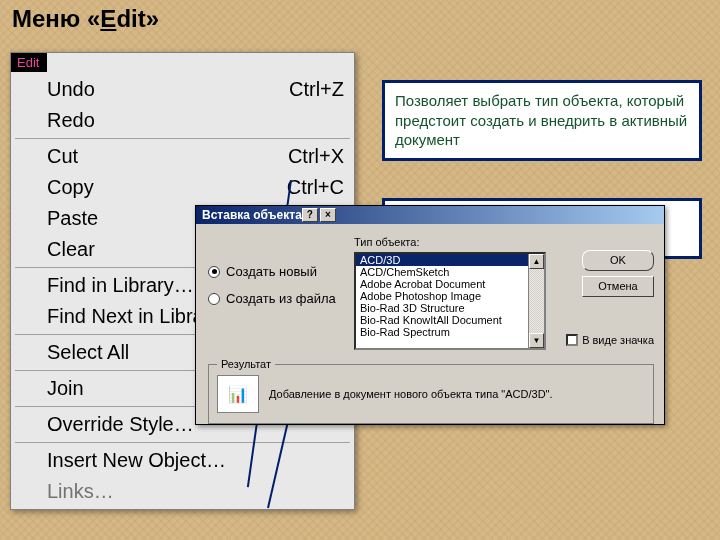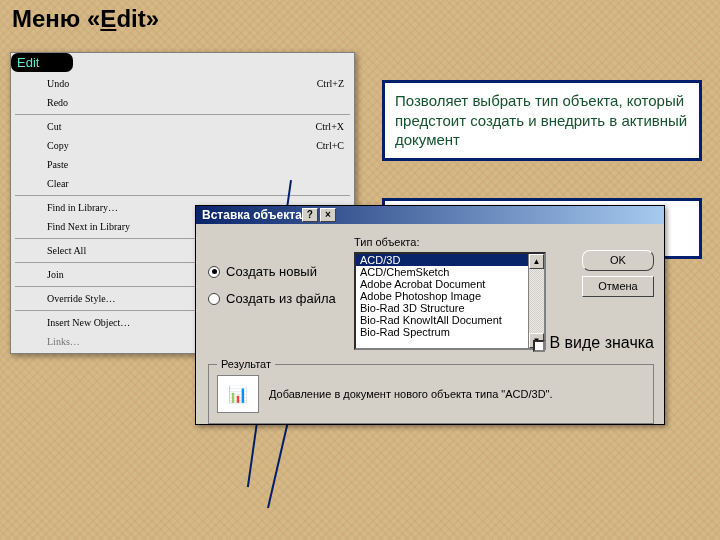--- a/index.html
+++ b/index.html
@@ -28,33 +28,32 @@
     .menu-panel {
       position: absolute;
       top: 52px; left: 10px;
       width: 345px;
       background: #e8e8e8;
       border: 1px solid #808080;
       box-shadow: 2px 2px 6px rgba(0,0,0,0.4);
     }
     .menu-header {
       background: #000;
-      color: #5eead4;
+      color: #ec4899;
       padding: 2px 6px;
       font-size: 13px;
       font-family: "Segoe UI", Tahoma, sans-serif;
-      width: 62px;
-      border-radius: 7px;
+      width: 36px;
     }
     .menu-items { padding: 2px 0; }
     .menu-item {
       display: flex;
       padding: 4px 10px 4px 36px;
-      font-size: 10px;
-      font-family: Liberation Serif, serif;
+      font-size: 20px;
+      font-family: Liberation Sans, sans-serif;
       color: #000;
       justify-content: space-between;
       cursor: default;
     }
     .menu-item.disabled { color: #737373; }
     .menu-sep {
       border-top: 1px solid #a0a0a0;
       margin: 2px 4px;
     }
 
@@ -173,21 +172,21 @@
       border-right-color: #404040;
       border-bottom-color: #404040;
       text-align: center;
       line-height: 19px;
       font-size: 11px;
     }
     .btn-ok { top: 26px; border-radius: 8px; }
     .btn-cancel { top: 52px; }
     .chk-row {
       position: absolute; right: 10px; top: 110px;
-      display: flex; align-items: flex-end; font-size: 16px;
+      display: flex; align-items: flex-end; font-size: 11px;
     }
     .chk {
       width: 12px; height: 12px;
       background: #fff;
       border: 2px inset #808080;
       margin-right: 4px;
     }
     .result-box {
       position: absolute;
       left: 12px; right: 10px; top: 140px;

